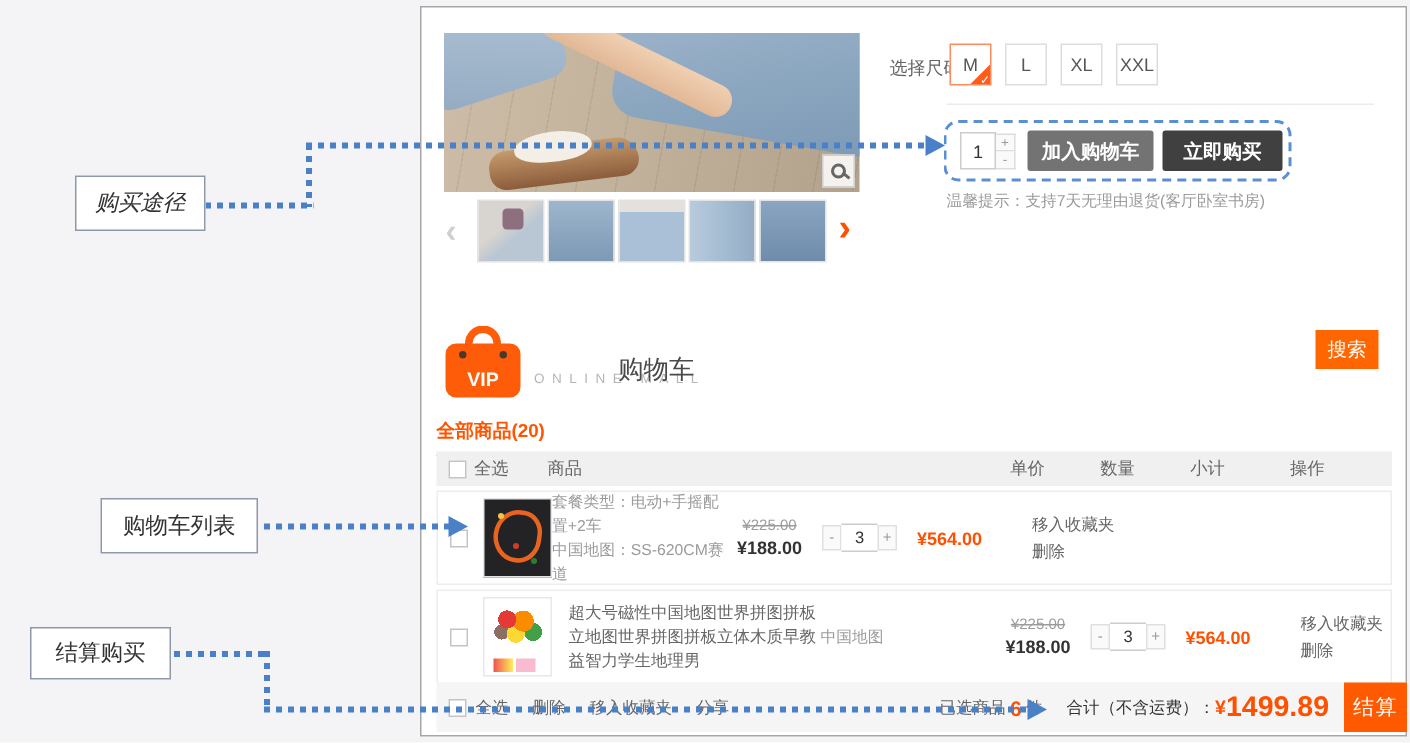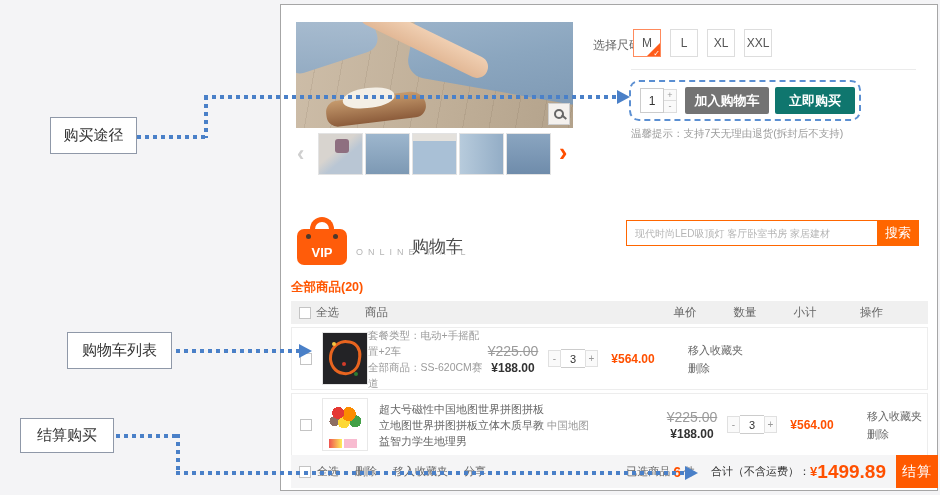--- a/index.html
+++ b/index.html
@@ -1,21 +1,21 @@
 <!DOCTYPE html>
 <html><head>
 <meta charset="utf-8">
 <style>
   * { margin:0; padding:0; box-sizing:border-box; }
   html,body { width:940px; height:495px; }
   body { font-family:"Liberation Sans","DejaVu Sans",sans-serif; background:#f4f4f6; position:relative; overflow:hidden; }
 
   
   .ann-box { position:absolute; background:#fff; border:1px solid #8f98a8; display:flex; align-items:center; justify-content:center; font-size:15px; color:#333; z-index:60; }
-  #ann-purchase { left:50px; top:117px; width:87px; height:37px; }
+  #ann-purchase { left:50px; top:117px; width:87px; height:37px;font-style:italic; }
   #ann-cartlist { left:67px; top:332px; width:105px; height:37px; }
   #ann-checkout { left:20px; top:418px; width:94px; height:35px; }
   .hseg { position:absolute; height:4px; z-index:50;
     background:repeating-linear-gradient(90deg,#4a80c8 0 4px,transparent 4px 8px); }
   .vseg { position:absolute; width:4px; z-index:50;
     background:repeating-linear-gradient(180deg,#4a80c8 0 4px,transparent 4px 8px); }
   .ahead { position:absolute; width:0; height:0; border-top:7px solid transparent; border-bottom:7px solid transparent; border-left:13px solid #4a80c8; z-index:51; }
 
   
   .panel { position:absolute; left:280px; top:4px; width:658px; height:487px; background:#fff; border:1px solid #a6a6a6; z-index:1; }
@@ -50,21 +50,21 @@
   .size-btn.selected { border:1px solid #ff8a5c; }
   .size-btn.selected::after { content:""; position:absolute; right:0; bottom:0; border-left:13px solid transparent; border-bottom:13px solid #ff5c1a; }
   .size-btn.selected::before { content:"✓"; position:absolute; right:0px; bottom:-2px; color:#fff; font-size:8px; z-index:2; }
   .opt-divider { position:absolute; left:350px; top:64px; width:285px; border-top:1px solid #ebebeb; }
   .buy-zone { position:absolute; left:348px; top:75px; width:232px; height:41px; border:2px dashed #5b8fd2; border-radius:10px; display:flex; align-items:center; padding-left:9px; }
   .qty-input { width:24px; height:25px; border:1px solid #ccc; text-align:center; font-size:12px; color:#333; }
   .qty-steps { display:flex; flex-direction:column; }
   .qty-steps span { width:13px; height:12px; border:1px solid #ddd; border-left:none; font-size:9px; color:#999; display:flex; align-items:center; justify-content:center; background:#fafafa; cursor:pointer; }
   .qty-steps span + span { border-top:none; }
   .btn-add { margin-left:8px; width:84px; height:27px; background:#737373; color:#fff; font-size:13px; font-weight:bold; border:none; border-radius:2px; cursor:pointer; }
-  .btn-buy { margin-left:6px; width:80px; height:27px; background:#0f766e; color:#fff; font-size:13px; font-weight:bold; border:none; border-radius:2px; cursor:pointer; }
+  .btn-buy { margin-left:6px; width:80px; height:27px; background:#404040; color:#fff; font-size:13px; font-weight:bold; border:none; border-radius:2px; cursor:pointer; }
   .tip { position:absolute; left:350px; top:122px; font-size:10.5px; color:#9b9b9b; }
 
   
   .logo { position:absolute; left:16px; top:212px; width:50px; height:48px; }
   .bag-handle { position:absolute; left:13px; top:0; width:24px; height:20px; border:5px solid #ff5c0a; border-bottom:none; border-radius:12px 12px 0 0; }
   .bag-body { position:absolute; left:0; bottom:0; width:50px; height:36px; background:#ff5c0a; border-radius:7px; }
   .bag-body i { position:absolute; top:5px; width:5px; height:5px; background:#4c382b; border-radius:50%; }
   .bag-body i.d1 { left:9px; } .bag-body i.d2 { right:9px; }
   .bag-body b { position:absolute; left:0; right:0; bottom:5px; text-align:center; color:#fff; font-size:13px; font-style:normal; }
   .mall-name { position:absolute; left:73px; top:211px; font-size:24px; font-weight:bold; color:#2b2b2b; letter-spacing:2px; }
@@ -96,21 +96,21 @@
   .pimg-map::before { content:""; position:absolute; left:5px; top:5px; width:36px; height:28px; border-radius:40% 55% 45% 50%;
     background:radial-gradient(circle at 28% 32%,#e53935 0 6px,transparent 6px),
                radial-gradient(circle at 58% 36%,#fb8c00 0 7px,transparent 7px),
                radial-gradient(circle at 44% 66%,#fdd835 0 6px,transparent 6px),
                radial-gradient(circle at 76% 62%,#43a047 0 6px,transparent 6px),
                radial-gradient(circle at 18% 62%,#8d6e63 0 5px,transparent 5px); }
   .pimg-map::after { content:""; position:absolute; left:6px; bottom:2px; width:13px; height:9px; background:linear-gradient(90deg,#ef5350,#ffee58); box-shadow:15px 0 0 #f8bbd0; }
   .col-title { width:168px; margin-left:11px; font-size:11px; color:#666; line-height:16px; }
   .col-attrs { width:115px; font-size:10.5px; color:#9b9b9b; line-height:16px; }
   .col-price { width:60px; text-align:center; }
-  .price-old { font-size:14px; color:#9b9b9b; text-decoration:line-through; }
+  .price-old { font-size:10px; color:#9b9b9b; text-decoration:line-through; }
   .price-now { font-size:12px; font-weight:bold; color:#333; margin-top:2px; }
   .col-qty { width:60px; display:flex; justify-content:center; align-items:center; }
   .step-btn { width:13px; height:17px; border:1px solid #e0e0e0; background:#fafafa; color:#999; font-size:10px; display:flex; align-items:center; justify-content:center; cursor:pointer; }
   .step-val { width:24px; height:19px; border:1px solid #ccc; border-left:none; border-right:none; text-align:center; font-size:11px; color:#333; }
   .col-sub { width:60px; text-align:center; font-size:12px; font-weight:bold; color:#ff5000; }
   .col-act { flex:1; padding-left:25px; font-size:11px; color:#666; line-height:18px; }
   .col-act span { display:block; cursor:pointer; }
 
   
   .cfoot { position:absolute; left:10px; top:450px; width:647px; height:33px; background:#f5f5f6; display:flex; align-items:center; font-size:11px; color:#666; }
@@ -177,33 +177,32 @@
 
   <div class="buy-zone">
     <input class="qty-input" value="1" style="">
     <div class="qty-steps">
       <span>+</span>
       <span>-</span>
     </div>
     <button class="btn-add">加入购物车</button>
     <button class="btn-buy">立即购买</button>
   </div>
-  <div class="tip">温馨提示：支持7天无理由退货(拆封后不支持)</div>
+  <div class="tip">温馨提示：支持7天无理由退货(客厅卧室书房)</div>
 
   <div class="logo">
     <div class="bag-handle"></div>
     <div class="bag-body">
       <i class="d1"></i>
         <i class="d2"></i>
       <b>VIP</b>
     </div>
   </div>
   <div class="mall-en">ONLINE MALL</div>
   <div class="page-title">购物车</div>
-  <input class="search-input" placeholder="现代时尚LED吸顶灯 客厅卧室书房 家居建材" style="">
   <button class="search-btn">搜索</button>
 
   <div class="sec-title">全部商品(20)</div>
 
   <div class="thead cols">
     <div class="cell-main">
       <span class="cb"></span>
       <span class="lbl-sel">全选</span>
       <span class="lbl-prod">商品</span>
     </div>
@@ -212,21 +211,21 @@
     <div class="cell-sub">小计</div>
     <div class="cell-act">操作</div>
   </div>
 
   <div class="rows">
     <div class="row">
       <span class="cb"></span>
       <div class="pimg pimg-track"></div>
       <div class="col-attrs">
         <div>套餐类型：电动+手摇配置+2车</div>
-        <div>全部商品：SS-620CM赛道</div>
+        <div>中国地图：SS-620CM赛道</div>
       </div>
       <div class="col-price">
         <div class="price-old">¥225.00</div>
         <div class="price-now">¥188.00</div>
       </div>
       <div class="col-qty">
         <span class="step-btn">-</span>
         <input class="step-val" value="3" style="">
         <span class="step-btn">+</span>
       </div>

